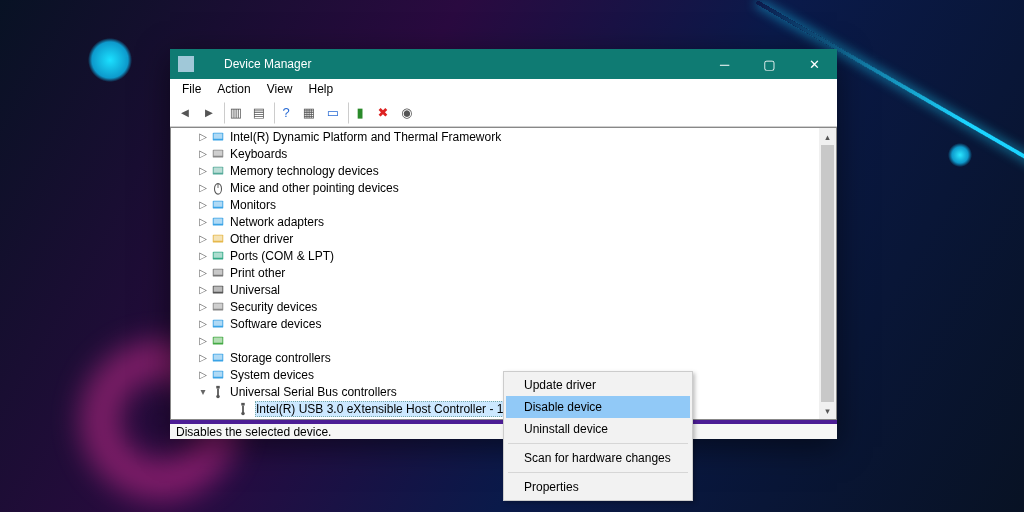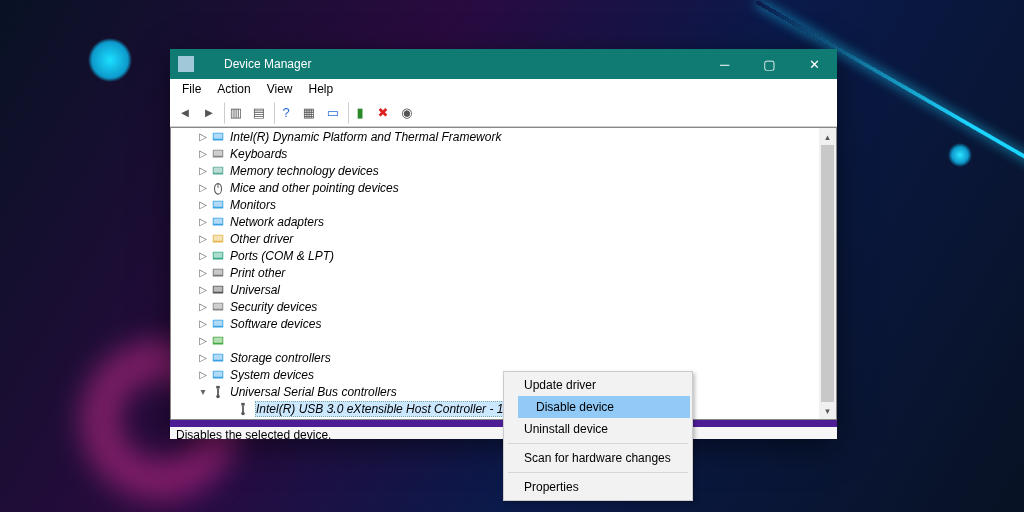--- a/index.html
+++ b/index.html
@@ -19,31 +19,31 @@
 .winbtn { width:45px; height:30px; display:flex; align-items:center; justify-content:center; color:#fff; font-size:13px; }
 .menubar { height:20px; background:#fff; display:flex; align-items:center; padding:0 4px; }
 .menubar span { padding:6px 8px; font-size:12px; }
 .toolbar { height:28px; background:#fff; border-bottom:1px solid #d0d0d0; display:flex; align-items:center; padding:0 4px; gap:2px; }
 .tbtn { width:22px; height:22px; display:flex; align-items:center; justify-content:center; border:1px solid transparent; font-size:13px; color:#555; }
 .tbtn.sep { border-left:1px solid #ccc; margin-left:2px; padding-left:2px; }
 .tree { flex:1; overflow:auto; border:1px solid #888; margin:0 0 0 0; background:#fff; position:relative; }
 .node { display:flex; align-items:center; height:17px; white-space:nowrap; padding-right:6px; }
 .arrow { width:14px; text-align:center; color:#666; font-size:10px; font-family:sans-serif; }
 .ic { width:16px; height:16px; margin-right:4px; display:flex; align-items:center; justify-content:center; font-size:11px; }
-.node .lbl { font-size:12px;font-style:italic; }
+.node .lbl { font-size:12px; }
 .node.sel .lbl { background:#cce8ff; border:1px dotted #7aa; }
 .scroll { position:absolute; right:0; top:0; bottom:0; width:17px; background:#f0f0f0; }
 .scroll .sbtn { width:17px; height:17px; background:#f0f0f0; display:flex; align-items:center; justify-content:center; font-size:9px; color:#555; }
 .scroll .track { position:absolute; top:17px; bottom:17px; left:0; right:0; }
 .scroll .thumb { position:absolute; left:2px; right:2px; top:0; height:280px; background:#c8c8c8; }
 .scroll .dn { position:absolute; bottom:0; }
-.status { height:19px; border-top:7px solid #4c1d95; font-size:12px; padding:1px 6px; background:#f6f6f6; }
+.status { height:19px; border-top:4px solid #4c1d95; font-size:12px; padding:1px 6px; background:#f6f6f6; }
 .ctxmenu { position:absolute; left:503px; top:371px; width:190px; background:#f2f2f2; border:1px solid #ccc; box-shadow:2px 2px 4px rgba(0,0,0,.25); padding:2px; font-size:12px; z-index:10; }
 .ctxmenu .mi { height:22px; display:flex; align-items:center; padding:0 12px 0 18px;text-align:center; }
-.ctxmenu .mi.hl { background:#91c9f7;margin-left:12px; }
+.ctxmenu .mi.hl { background:#91c9f7; }
 .ctxmenu .msep { height:1px; background:#d6d6d6; margin:3px 2px; }
 .ctxmenu .mi.bold { font-weight:normal; }
 </style>
 </head>
 <body>
 
 <div class="bg">
   <div class="streak"></div>
   <div class="ring"></div>
 </div>

